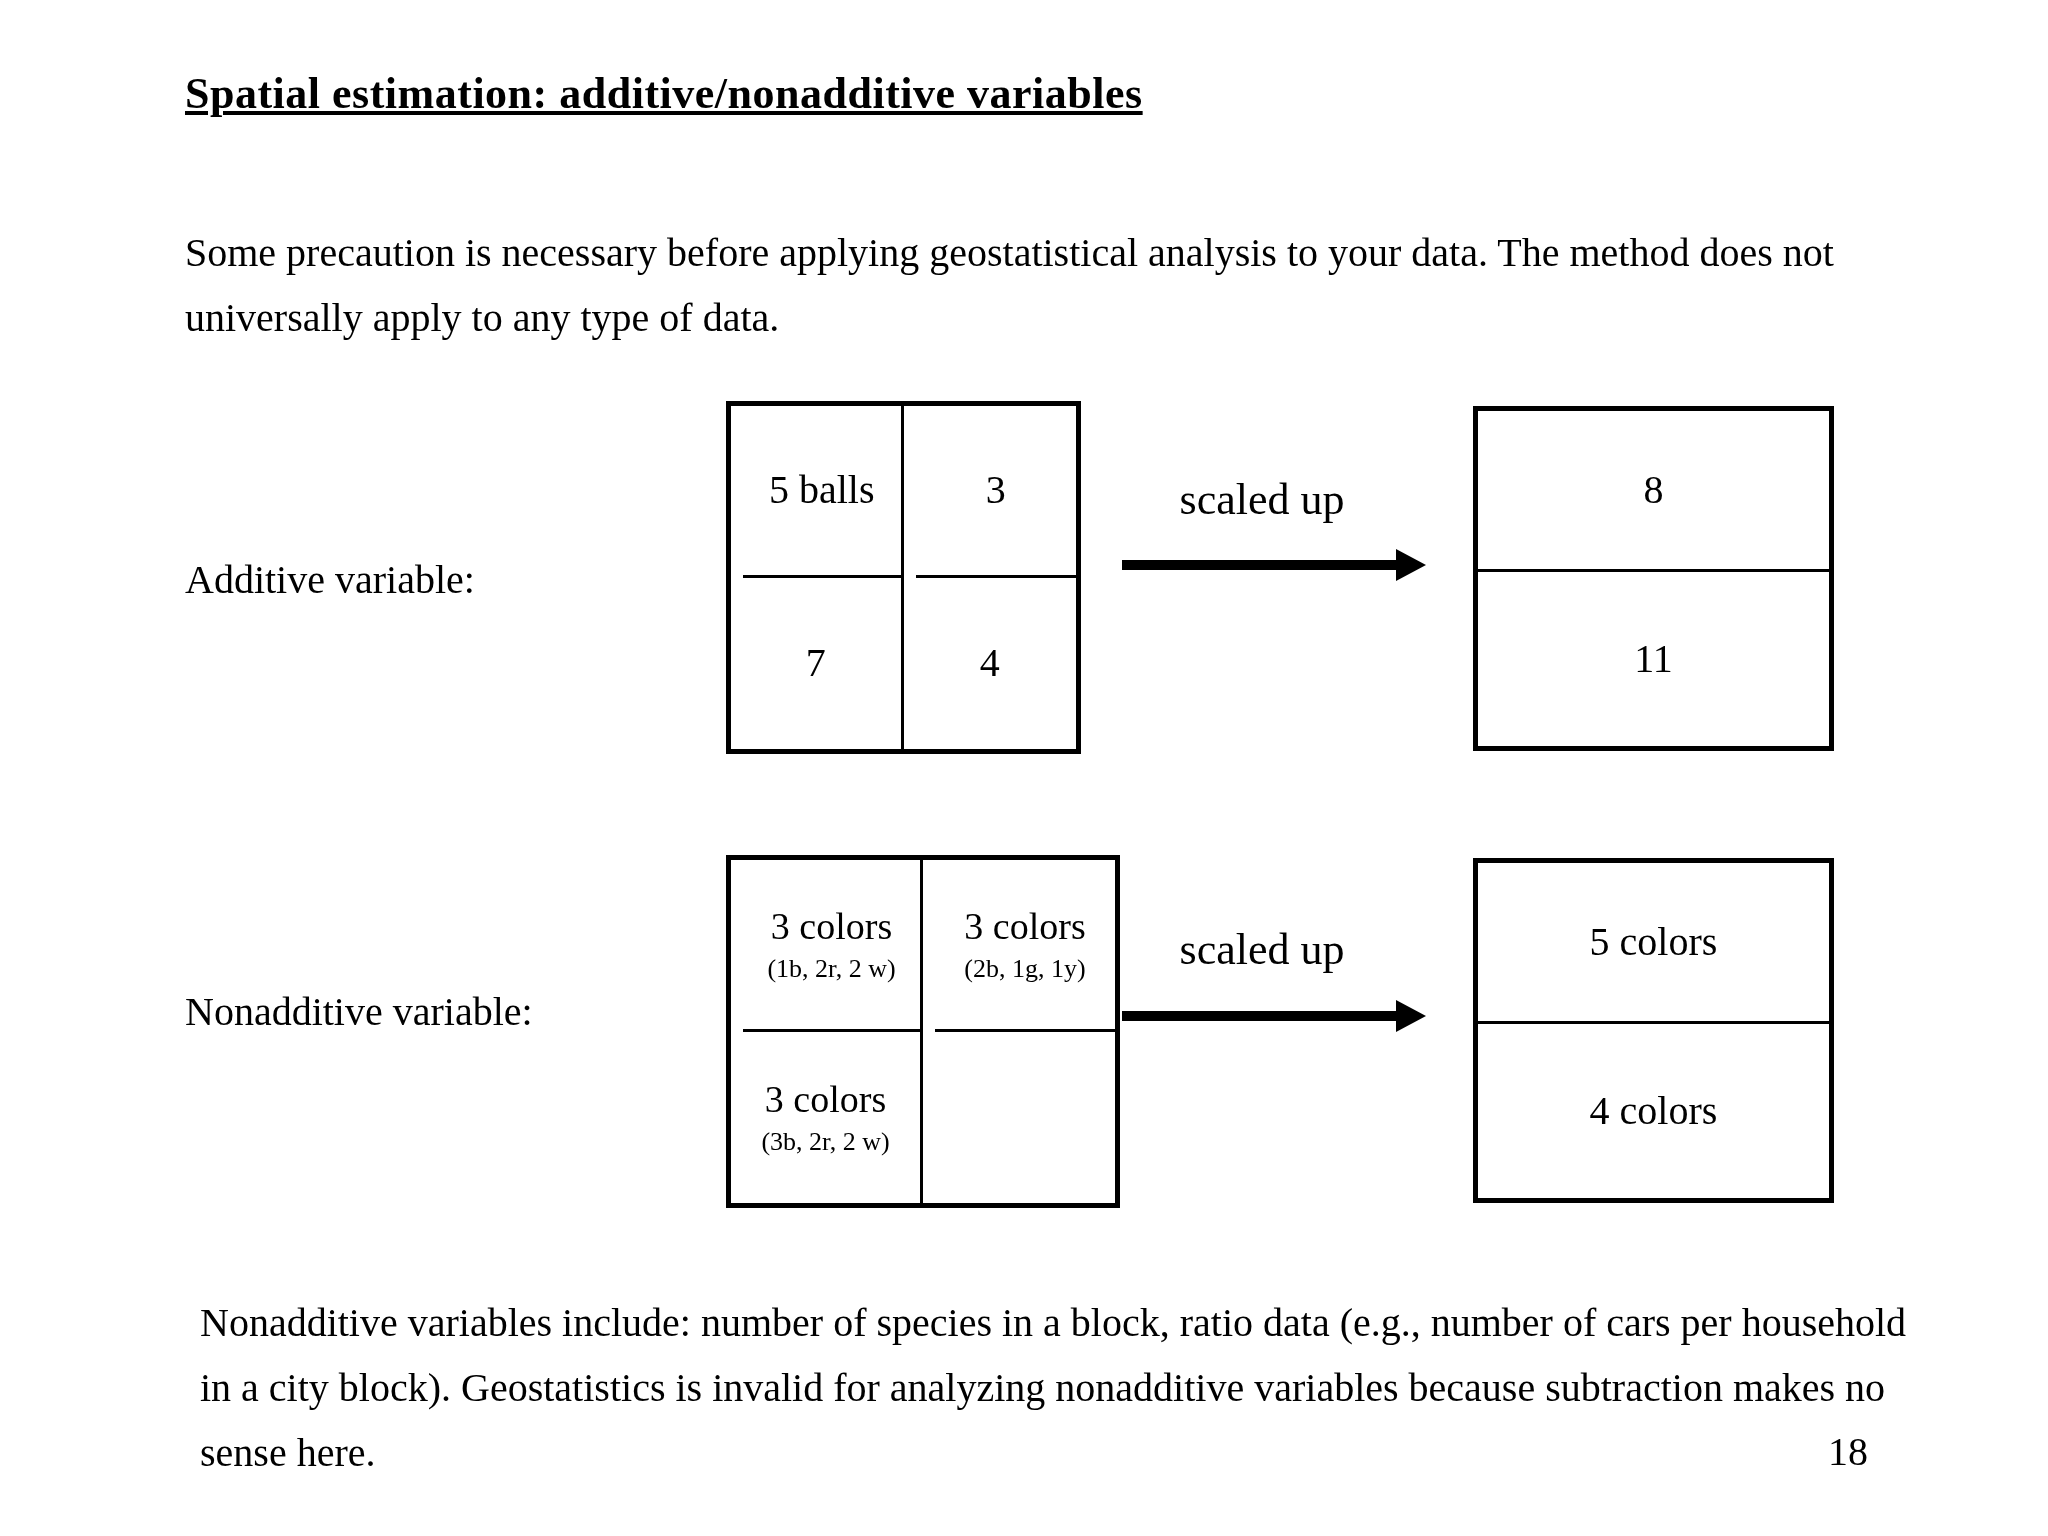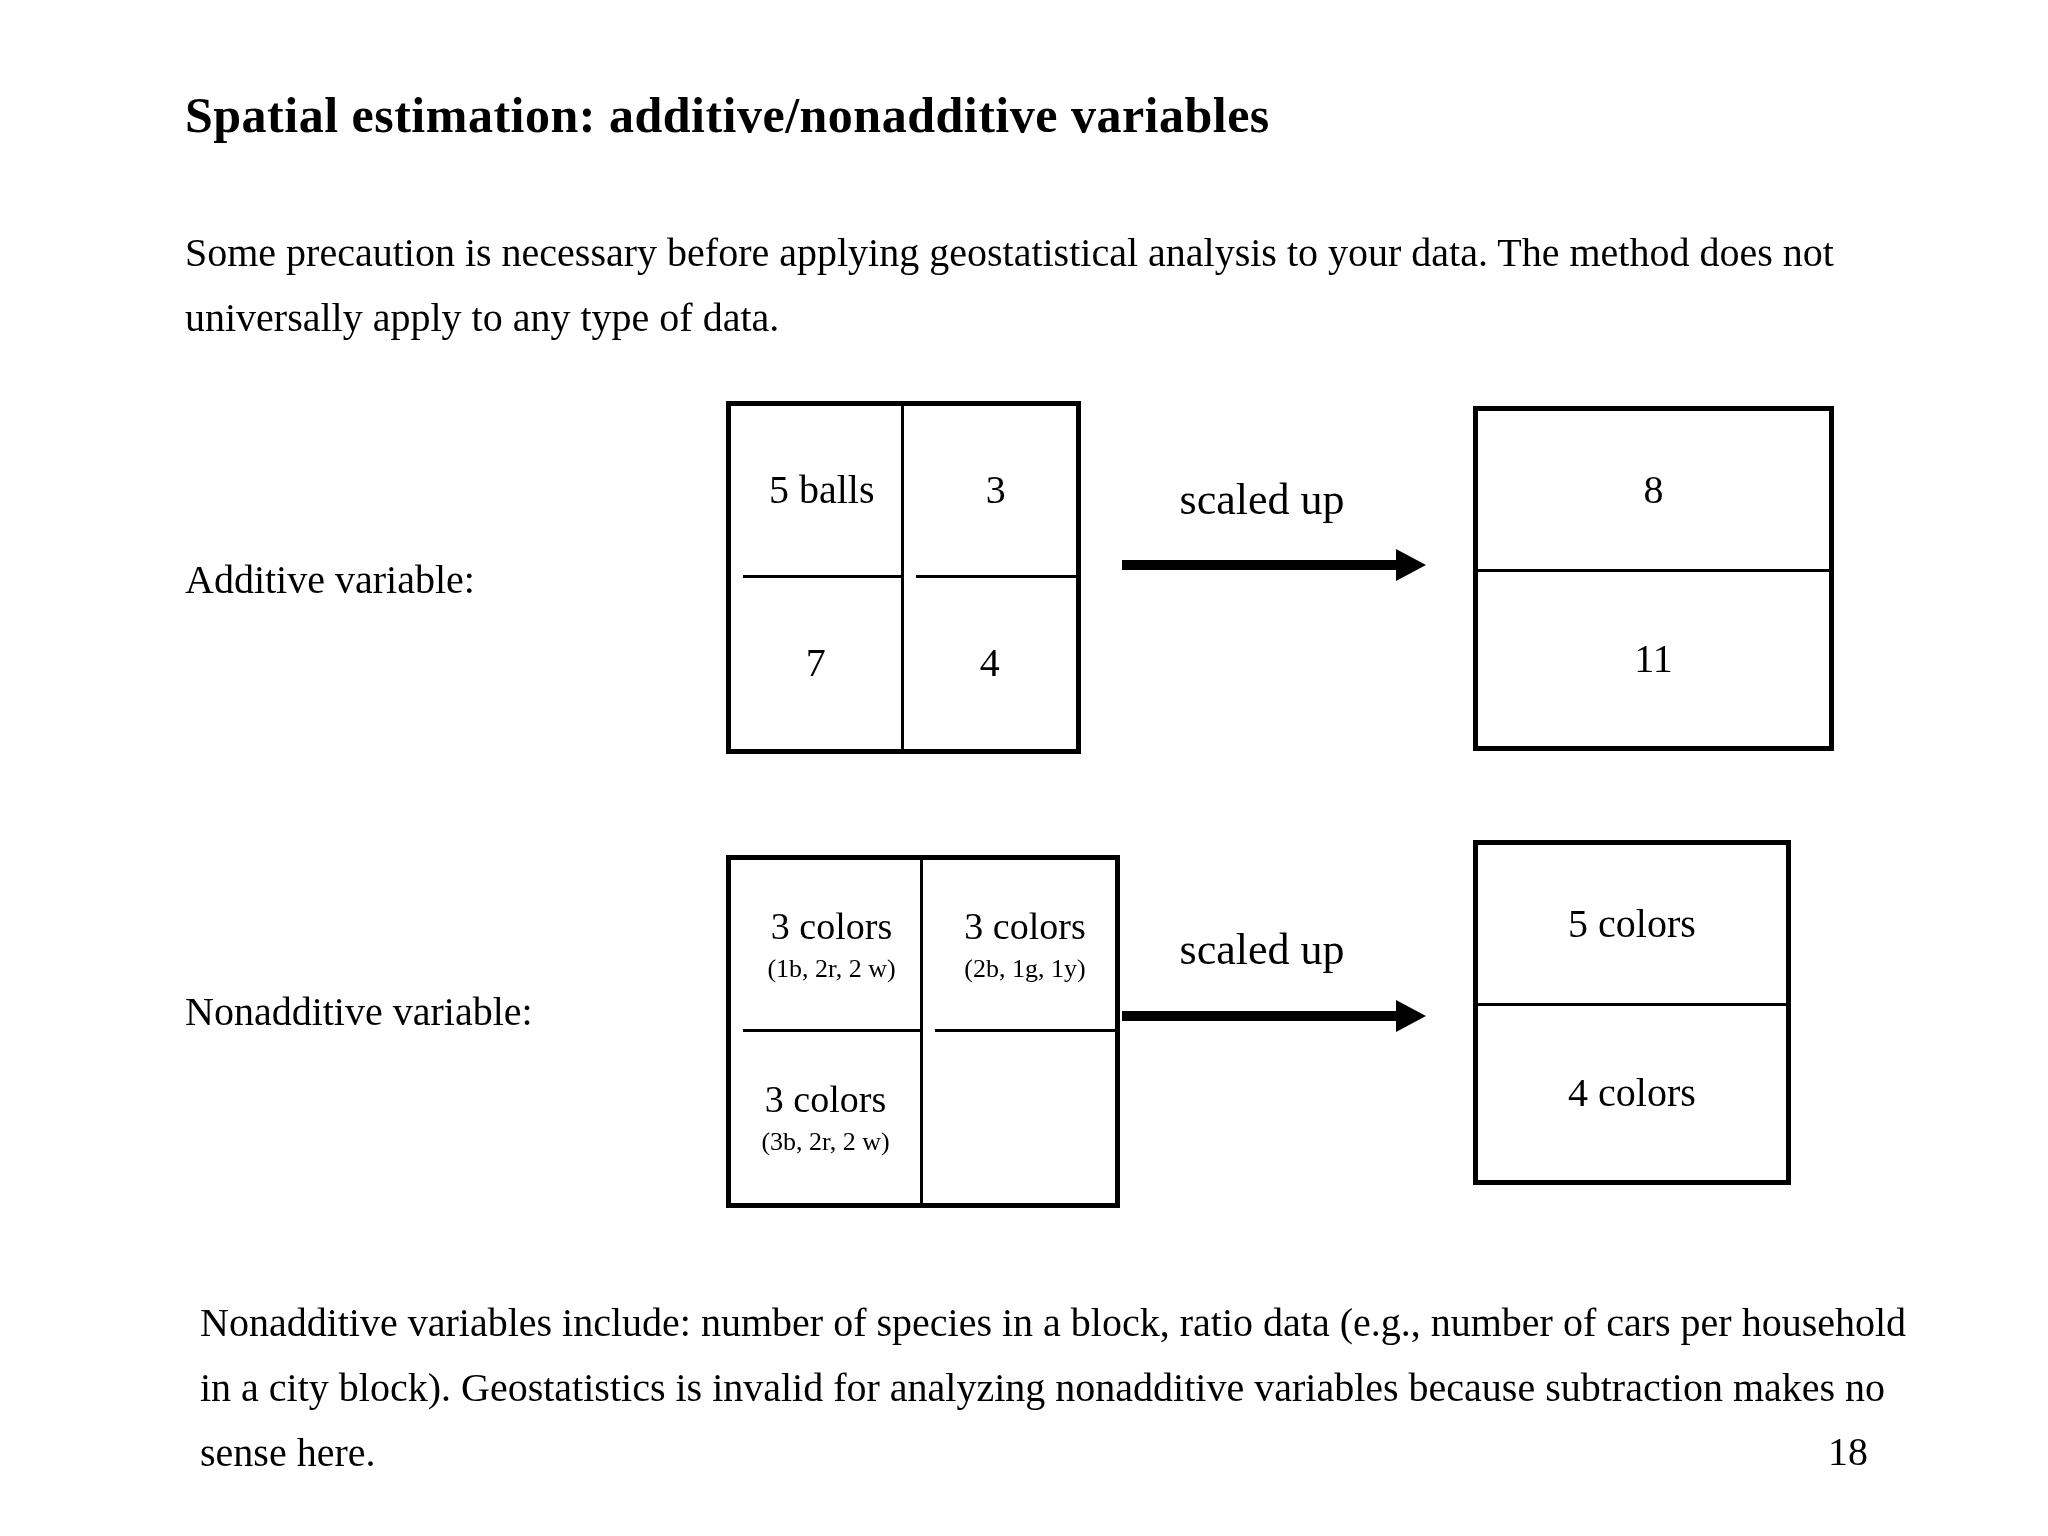--- a/index.html
+++ b/index.html
@@ -8,25 +8,26 @@
     width: 2048px;
     height: 1536px;
     background: #ffffff;
     color: #000000;
     font-family: "Liberation Serif", "DejaVu Serif", serif;
     overflow: hidden;
   }
   .abs { position: absolute; }
 
   .title {
-    left: 185px; top: 86px;
-    font-size: 50px;
+    left: 185px; top: 68px;
+    font-size: 44px;
     font-weight: bold;
     letter-spacing: 0.5px;
     white-space: nowrap;
+    text-decoration: underline;
   }
   .para {
     font-size: 40px;
     line-height: 65px;
   }
   .intro  { left: 185px; top: 220px; width: 1730px; }
   .footer-para { left: 185px; top: 1290px; width: 1710px; margin-left: 15px; }
 
   .row-label { font-size: 40px; white-space: nowrap; }
   #lbl-add { left: 185px; top: 556px; }
@@ -86,21 +87,21 @@
 
   
   .scaled-box {
     box-sizing: border-box;
     border: 5px solid #000;
     display: flex;
     flex-direction: column;
     background: #fff;
   }
   #box-add { left: 1473px; top: 406px; width: 361px; height: 345px; }
-  #box-non { left: 1473px; top: 840px; width: 318px; height: 345px; }
+  #box-non { left: 1473px; top: 858px; width: 361px; height: 345px; }
   .half {
     display: flex;
     align-items: center;
     justify-content: center;
     font-size: 40px;
   }
   .half.top { height: 48%; border-bottom: 3px solid #000; box-sizing: border-box; }
   .half.bot { height: 52%; }
 
   .pageno {

